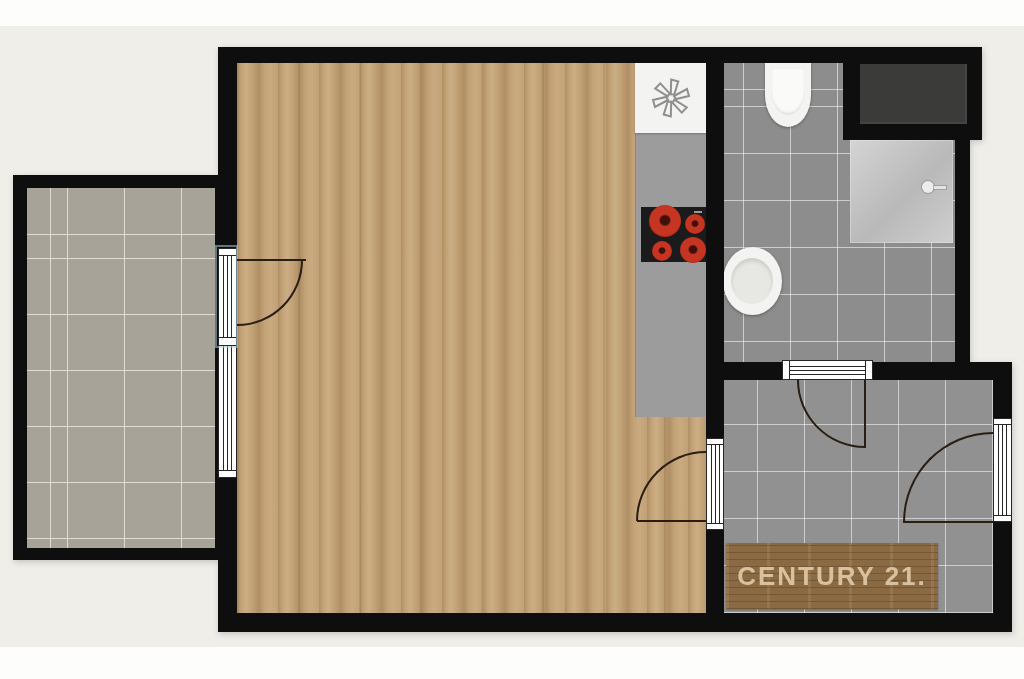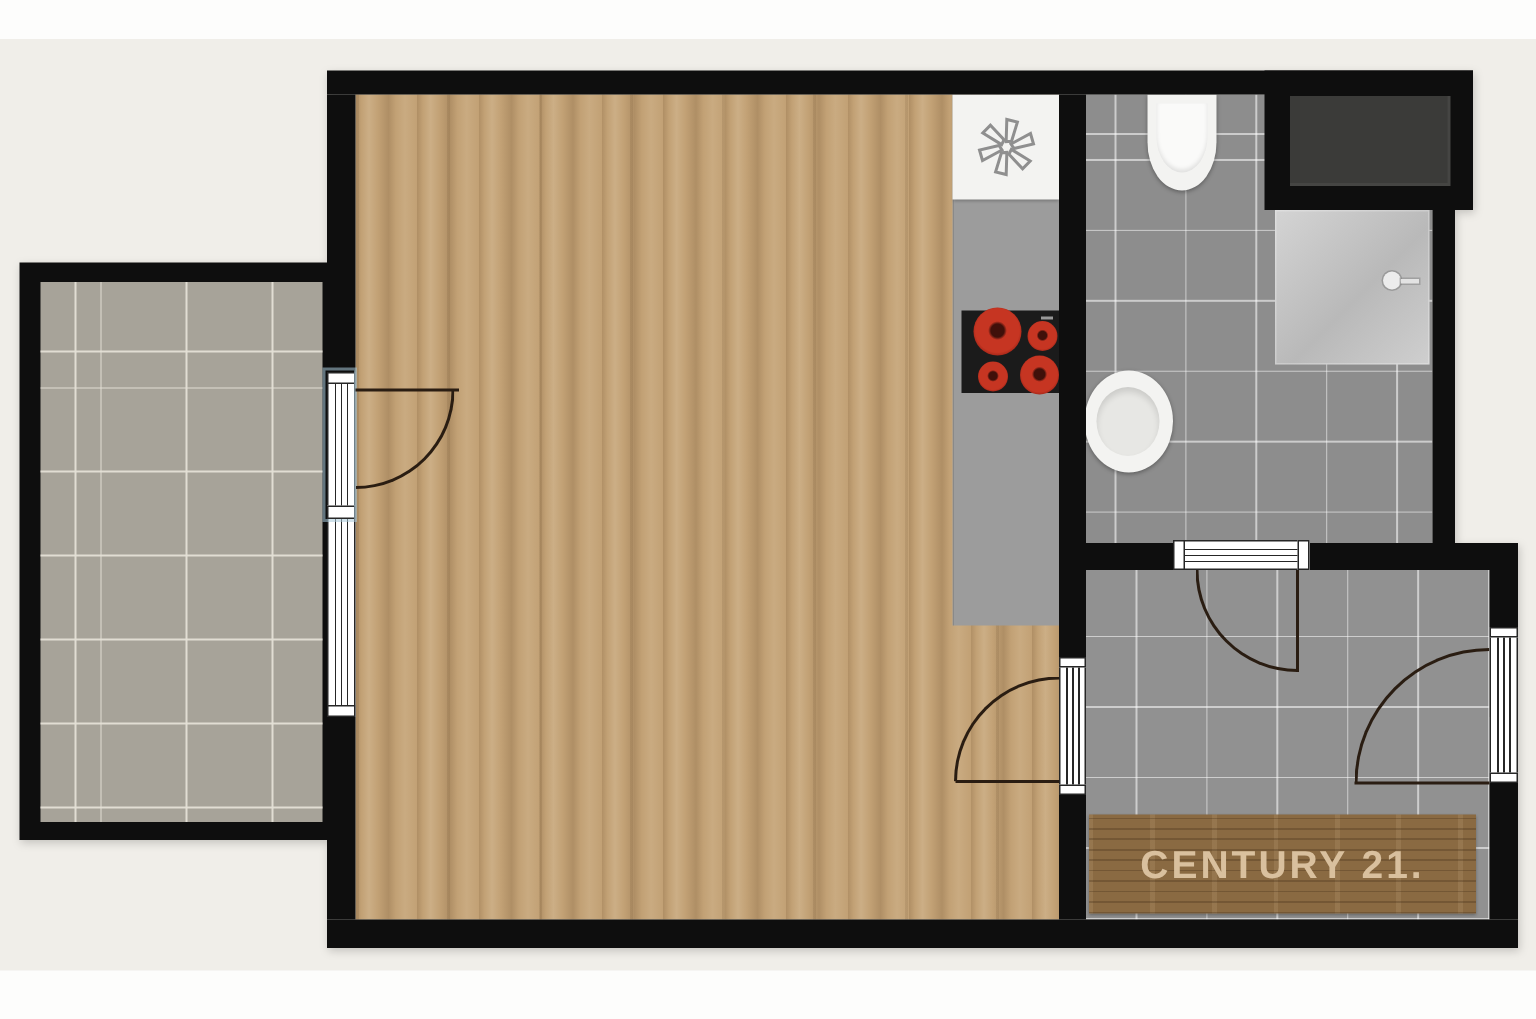--- a/index.html
+++ b/index.html
@@ -70,21 +70,21 @@
   .bath-door-frame .cap{top:-1px;width:8px;height:20px;}
 
   
   .leaf{background:var(--c-door_arc,#2a1d12);}
   .arc{box-sizing:border-box;border:0 solid var(--c-door_arc,#2a1d12);background:transparent;}
   .arc-se{border-right-width:2px;border-bottom-width:2px;border-radius:0 0 100% 0;}
   .arc-nw{border-left-width:2px;border-top-width:2px;border-radius:100% 0 0 0;}
   .arc-sw{border-left-width:2px;border-bottom-width:2px;border-radius:0 0 0 100%;}
 
   
-  .mat{left:726px;top:543px;width:258px;height:66px;
+  .mat{left:726px;top:543px;width:212px;height:66px;
     background-color:var(--c-mat_wood,#8a6a42);
     background-image:
       repeating-linear-gradient(0deg, rgba(58,38,18,.28) 0 1px, transparent 1px 7px),
       repeating-linear-gradient(90deg, rgba(255,228,188,.10) 0 3px, transparent 3px 41px);
     display:flex;align-items:center;justify-content:center;box-shadow:0 1px 2px rgba(0,0,0,.3);}
   .mat-text{color:var(--c-mat_text,#d9c09e);font-weight:bold;font-size:26px;letter-spacing:2px;white-space:nowrap;}
 </style>
 </head>
 <body>
 

